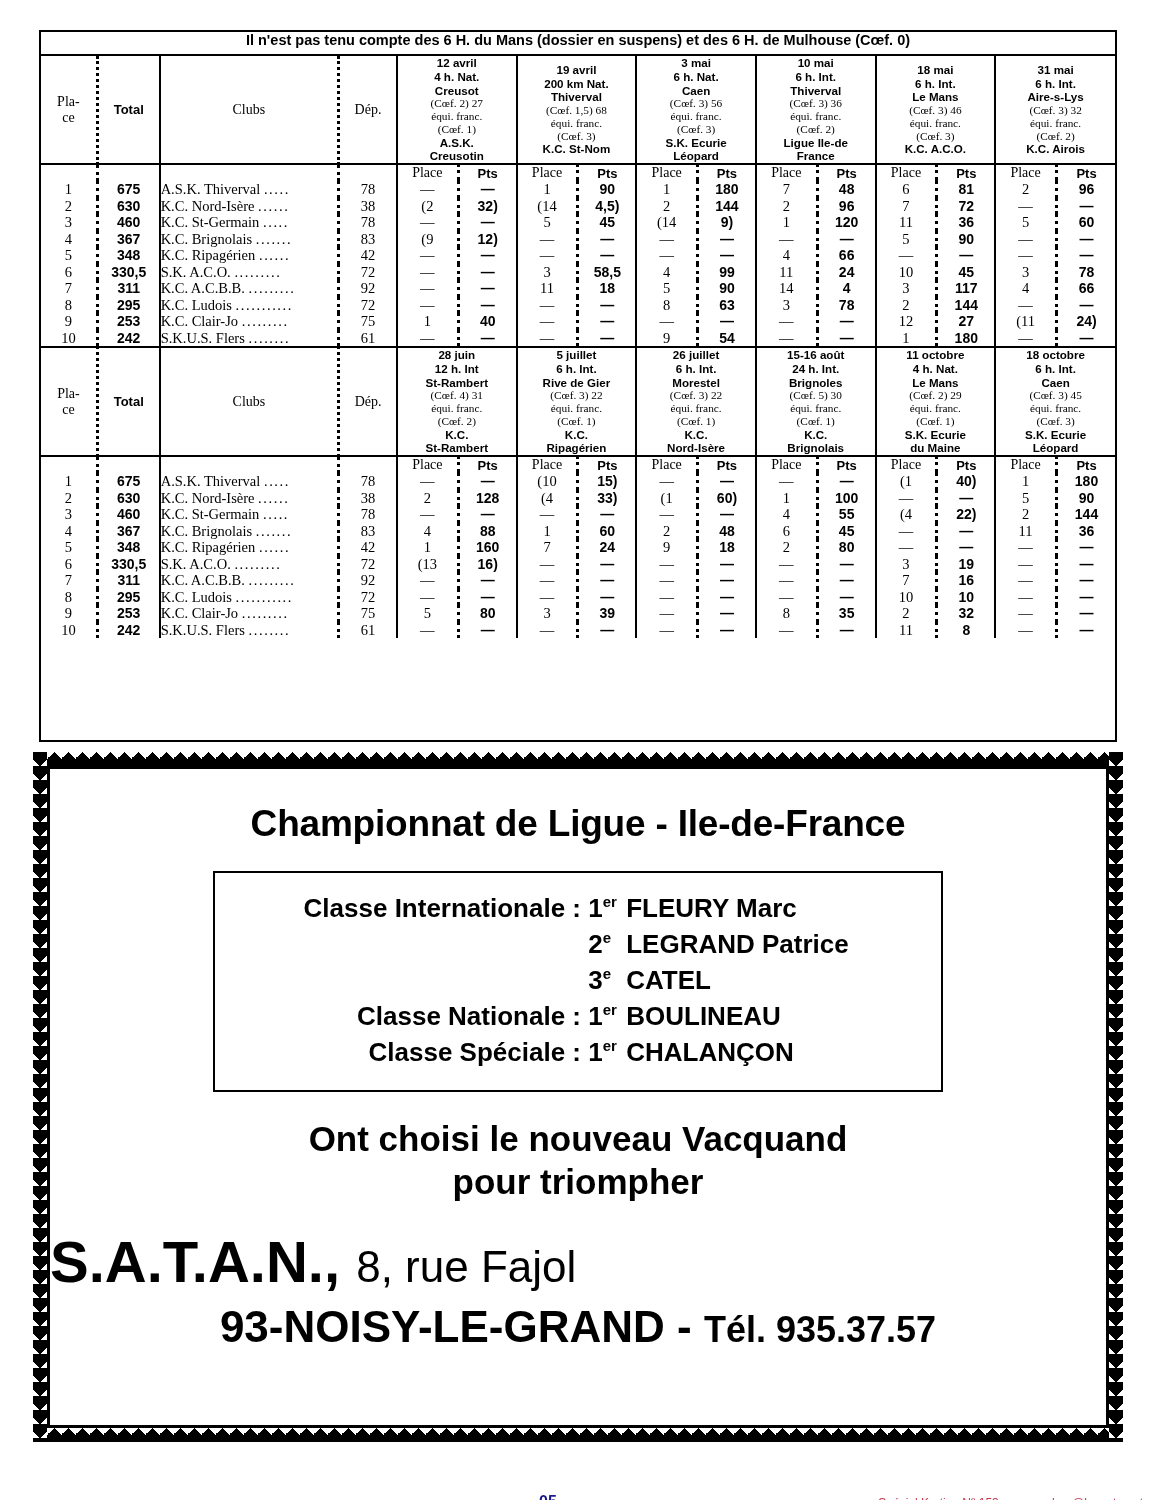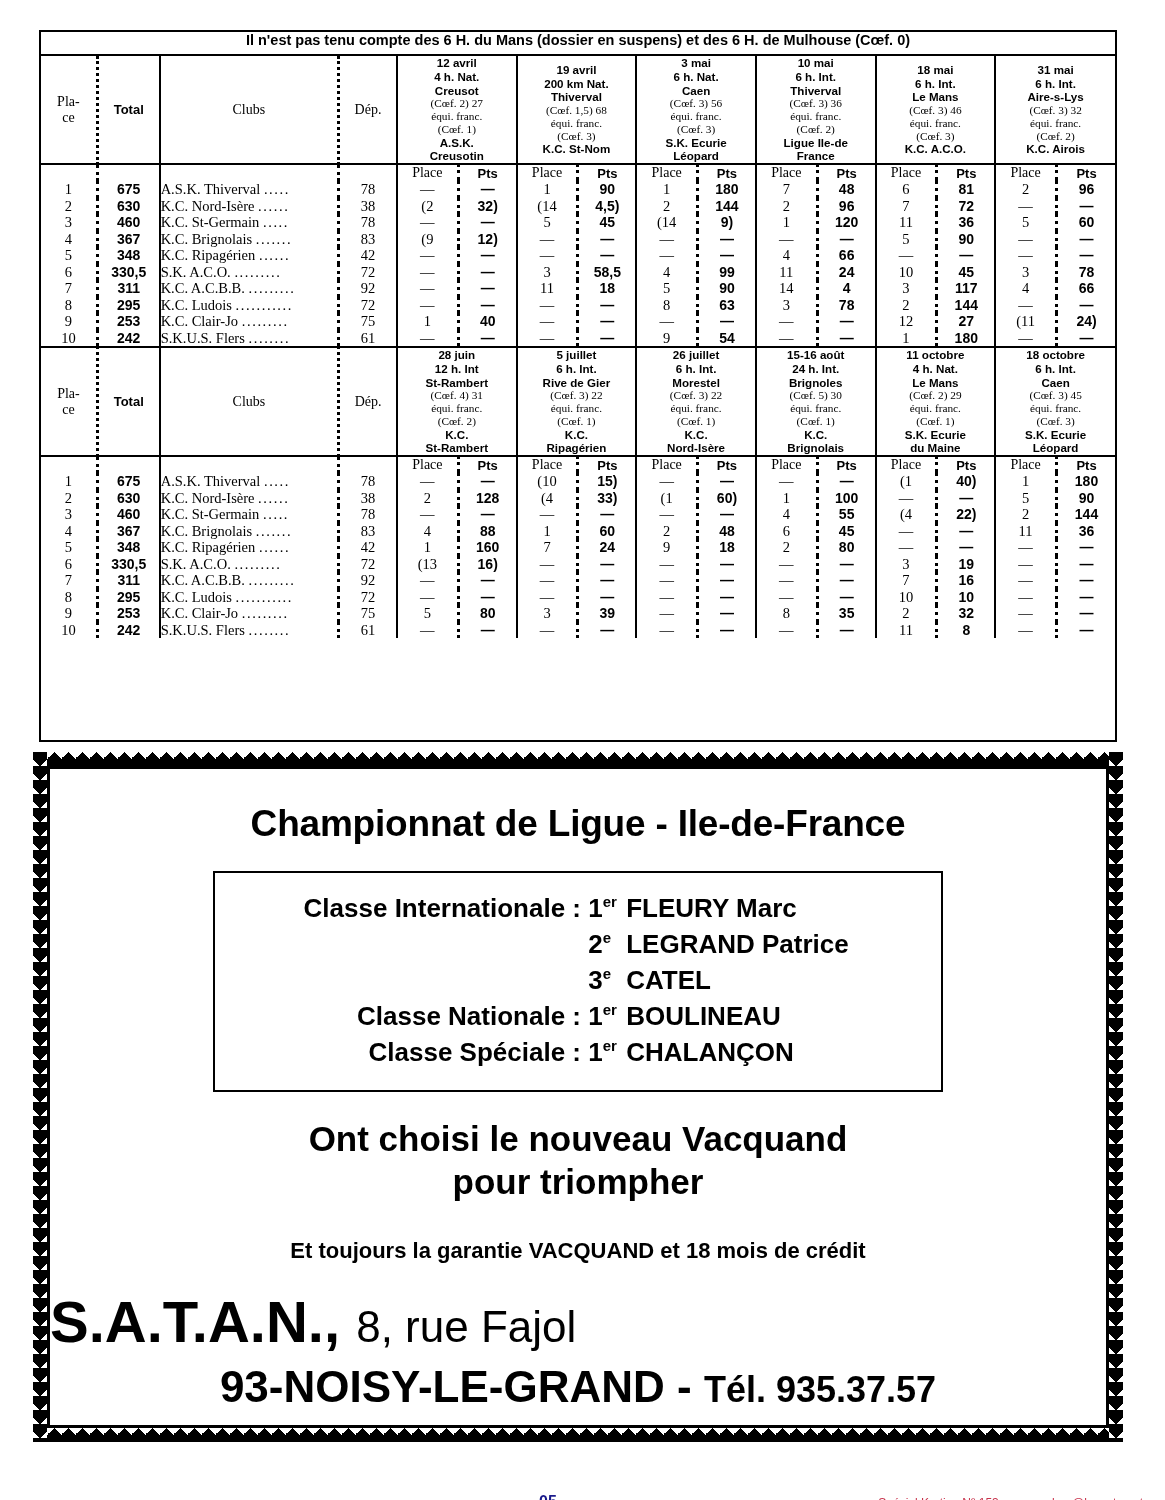--- a/index.html
+++ b/index.html
@@ -612,21 +612,20 @@
           <div class="cls-line"><span class="lab">Classe  Nationale :</span> <span class="rk">1<sup>er</sup></span><span>BOULINEAU</span></div>
           <div class="cls-line"><span class="lab">Classe   Spéciale :</span> <span class="rk">1<sup>er</sup></span><span>CHALANÇON</span></div>
         </div>
     </div>
 
     <div class="ont">
       <div>Ont choisi le  nouveau Vacquand</div>
       <div>pour triompher</div>
     </div>
 
-    <div class="garantie">Et toujours la garantie VACQUAND et 18 mois de crédit</div>
 
     <div class="satan">
       <span>S.A.T.A.N.,</span>
       <span class="small">8, rue Fajol</span>
     </div>
 
     <div class="noisy">
       <span>93-NOISY-LE-GRAND</span>
       <span>-</span>
       <span class="tel">Tél. 935.37.57</span>

